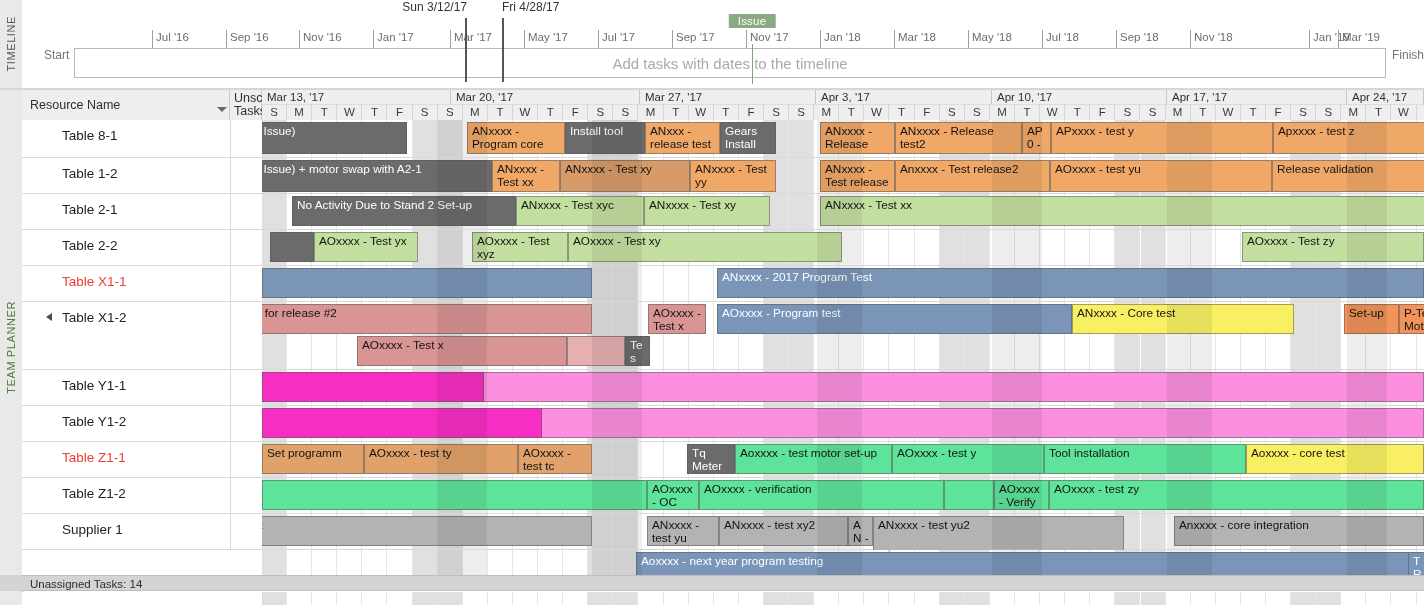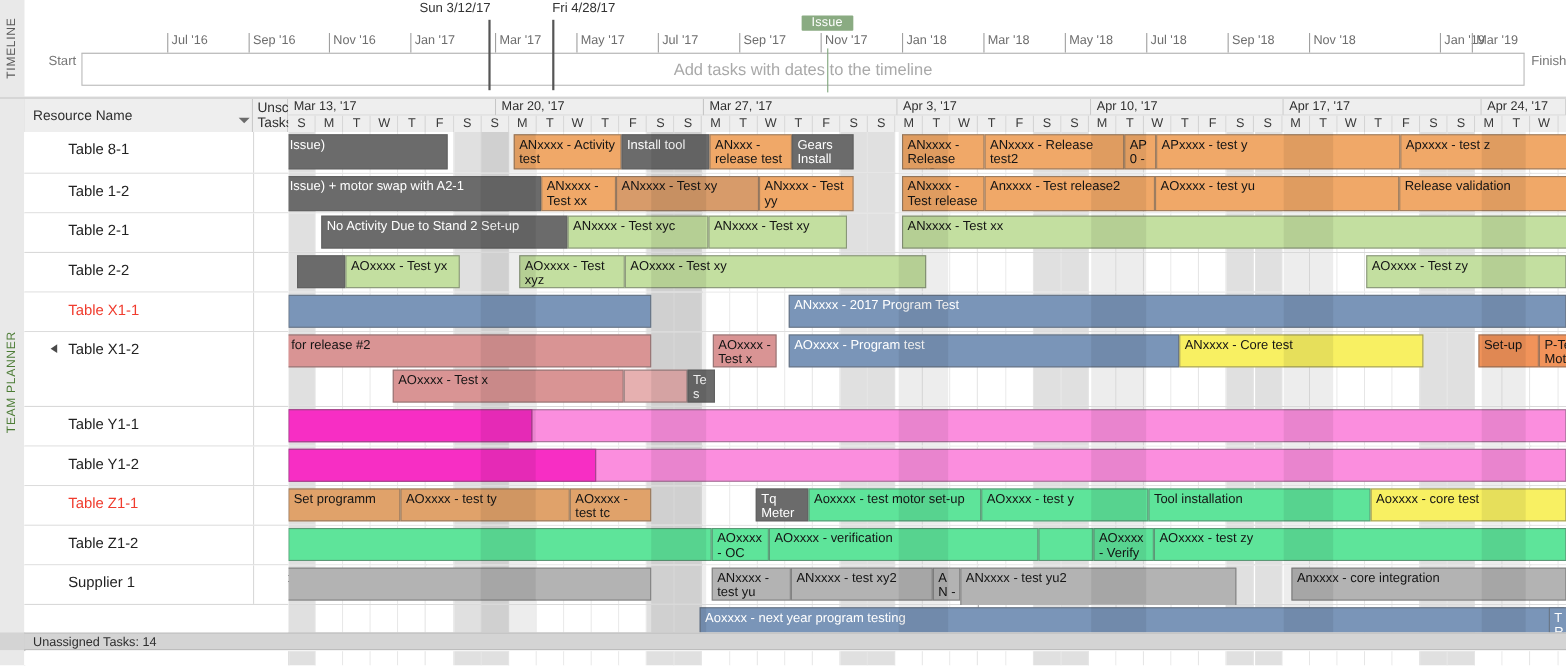--- a/index.html
+++ b/index.html
@@ -180,21 +180,21 @@
         <div class="tl-tick" style="left: 1316px;">Mar '19</div>
       </div>
     <div class="tl-base"></div>
     <div class="tl-startlabel">Start</div>
     <div class="tl-finishlabel">Finish</div>
     <div class="tl-panbox">
       <span class="ph">Add tasks with dates to the timeline</span>
     </div>
     <div id="tl-today-badge" class="tl-today-badge" style="left: 730px;">Issue</div>
     <div id="tl-today-line" class="tl-today" style="left: 730px;"></div>
-    <div id="tl-marker-a" class="tl-marker rightlab" style="left: 422px;">
+    <div id="tl-marker-a" class="tl-marker rightlab" style="left: 443px;">
       <span class="lab">Sun 3/12/17</span>
     </div>
     <div id="tl-marker-b" class="tl-marker" style="left: 480px;">
       <span class="lab">Fri 4/28/17</span>
     </div>
   </div>
 
   <div class="splitbar"></div>
 
   <div class="ghead">
@@ -310,21 +310,21 @@
           <div class="col wk" style="left: 953.8px; width: 25.1px;"></div>
           <div class="col wk" style="left: 978.9px; width: 25.1px;"></div>
           <div class="col wk" style="left: 1004px; width: 25.1px;"></div>
           <div class="col we" style="left: 1029.1px; width: 25.1px;"></div>
           <div class="col we" style="left: 1054.2px; width: 25.1px;"></div>
           <div class="col wk" style="left: 1079.3px; width: 25.1px;"></div>
           <div class="col wk" style="left: 1104.4px; width: 25.1px;"></div>
           <div class="col wk" style="left: 1129.5px; width: 25.1px;"></div>
           <div class="col wk" style="left: 1154.6px; width: 25.1px;"></div>
           <div class="bar lt" style="left: -60px; width: 205px; top: 2px; height: 32px; background: rgb(107, 107, 107); color: rgb(255, 255, 255);">on / Noise Issue)</div>
-          <div class="bar" style="left: 205px; width: 98px; top: 2px; height: 32px; background: rgb(240, 168, 104); color: rgb(20, 20, 20);">ANxxxx - Activity test</div>
+          <div class="bar" style="left: 205px; width: 98px; top: 2px; height: 32px; background: rgb(240, 168, 104); color: rgb(20, 20, 20);">ANxxxx - Program core</div>
           <div class="bar lt" style="left: 303px; width: 80px; top: 2px; height: 32px; background: rgb(107, 107, 107); color: rgb(255, 255, 255);">Install tool</div>
           <div class="bar" style="left: 383px; width: 75px; top: 2px; height: 32px; background: rgb(240, 168, 104); color: rgb(20, 20, 20);">ANxxx - release test</div>
           <div class="bar lt" style="left: 458px; width: 56px; top: 2px; height: 32px; background: rgb(107, 107, 107); color: rgb(255, 255, 255);">Gears Install</div>
           <div class="bar" style="left: 558px; width: 75px; top: 2px; height: 32px; background: rgb(240, 168, 104); color: rgb(20, 20, 20);">ANxxxx - Release test2</div>
           <div class="bar" style="left: 633px; width: 127px; top: 2px; height: 32px; background: rgb(240, 168, 104); color: rgb(20, 20, 20);">ANxxxx - Release test2</div>
           <div class="bar" style="left: 760px; width: 29px; top: 2px; height: 32px; background: rgb(240, 168, 104); color: rgb(20, 20, 20);">AP0 -</div>
           <div class="bar" style="left: 789px; width: 222px; top: 2px; height: 32px; background: rgb(240, 168, 104); color: rgb(20, 20, 20);">APxxxx - test y</div>
           <div class="bar" style="left: 1011px; width: 162px; top: 2px; height: 32px; background: rgb(240, 168, 104); color: rgb(20, 20, 20);">Apxxxx - test z</div>
           <div class="dim" style="left: 175px; width: 50px;"></div>
           <div class="dim" style="left: 330px; width: 50px;"></div>

